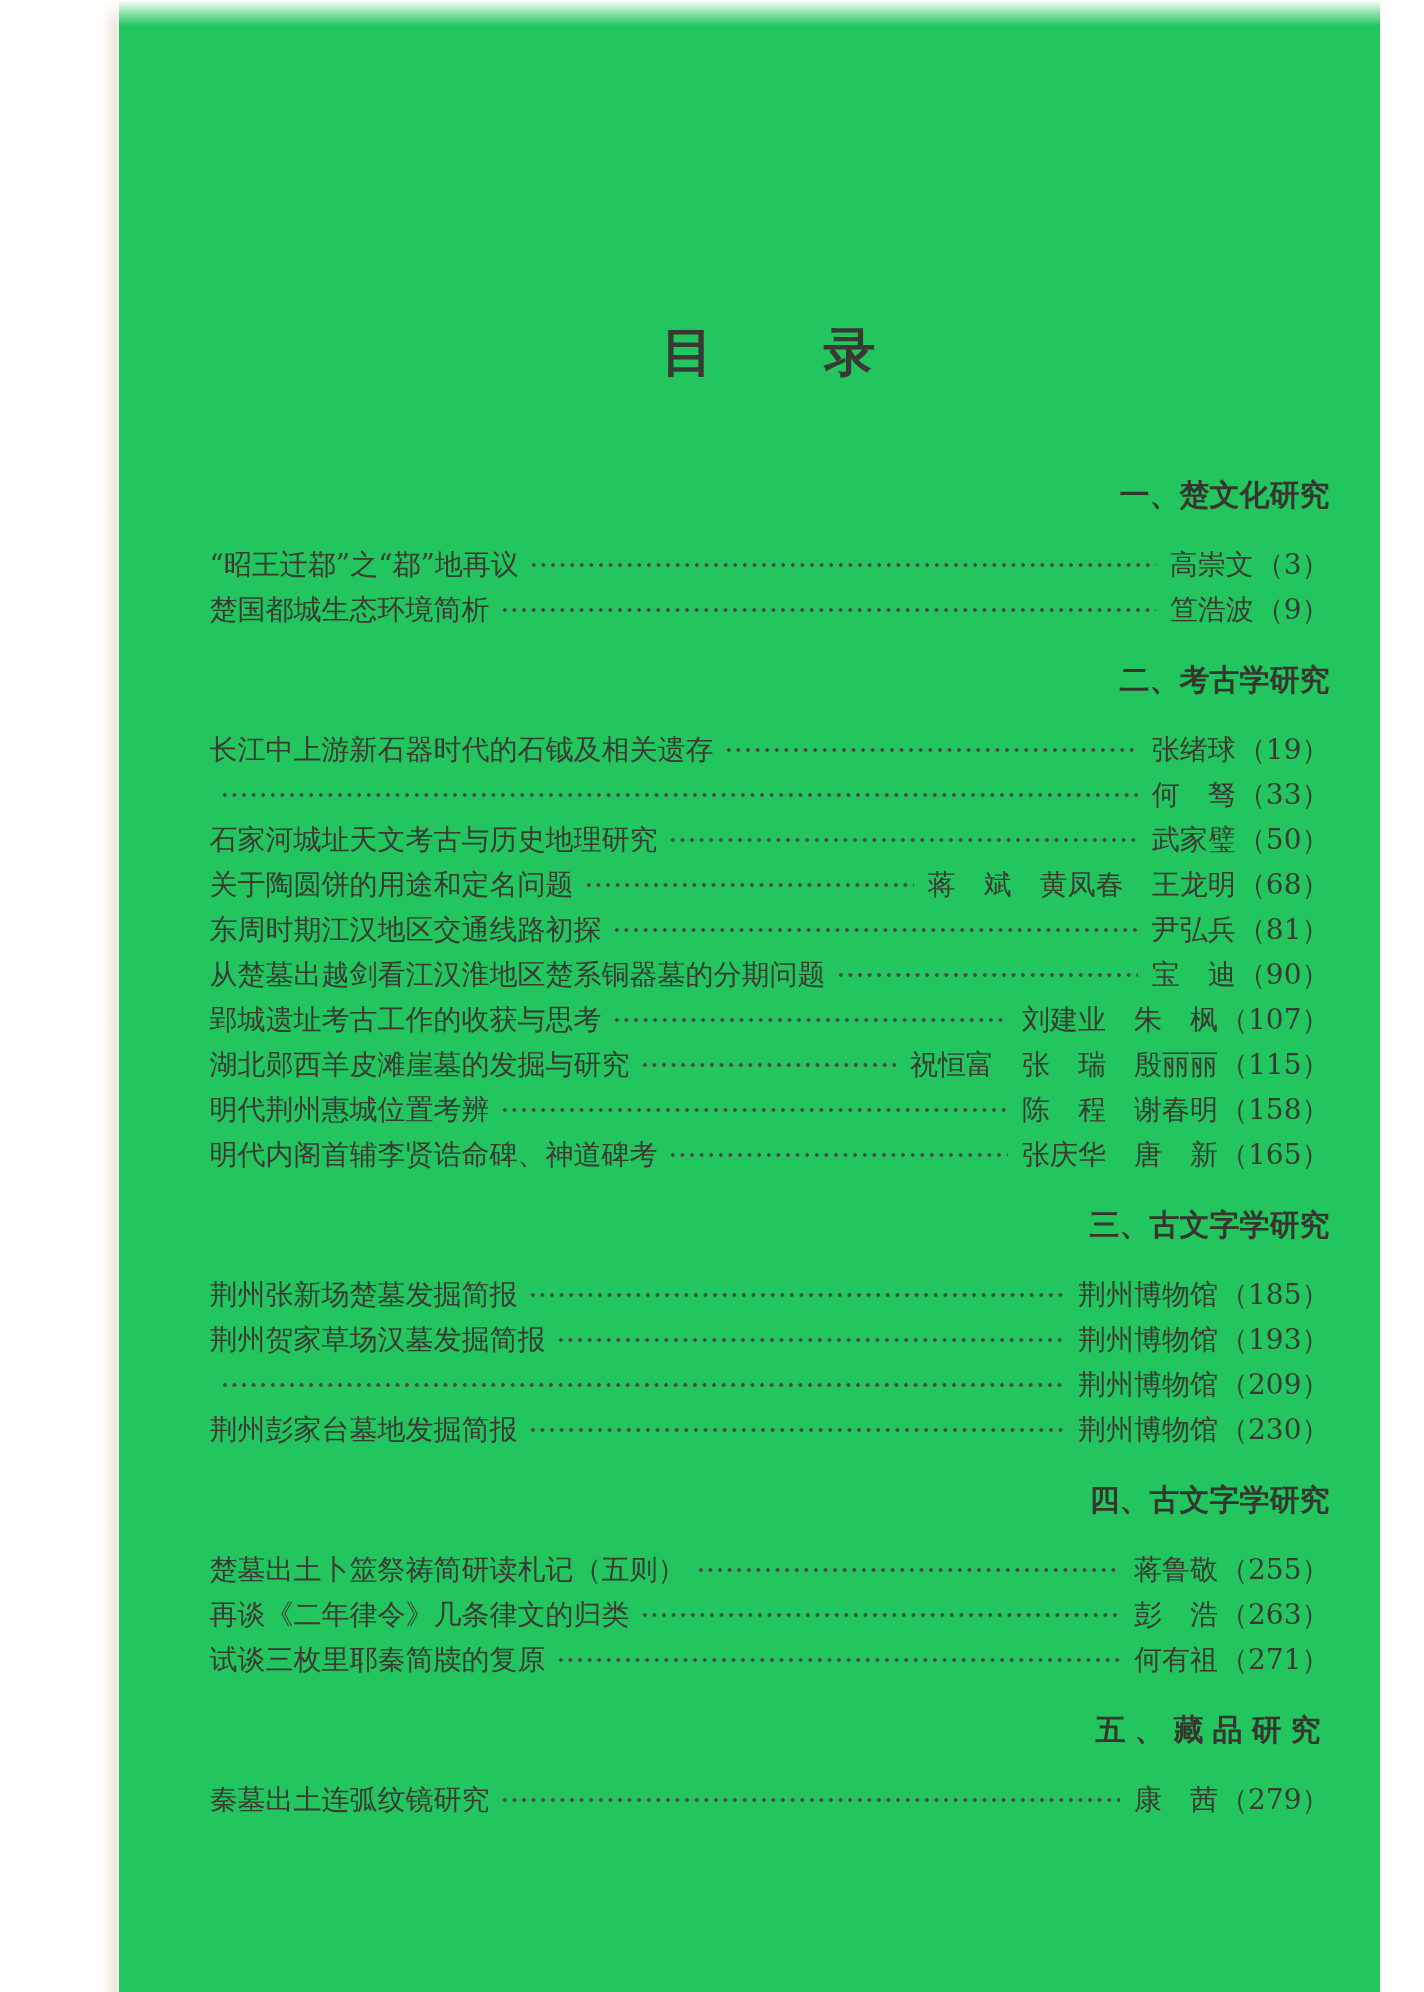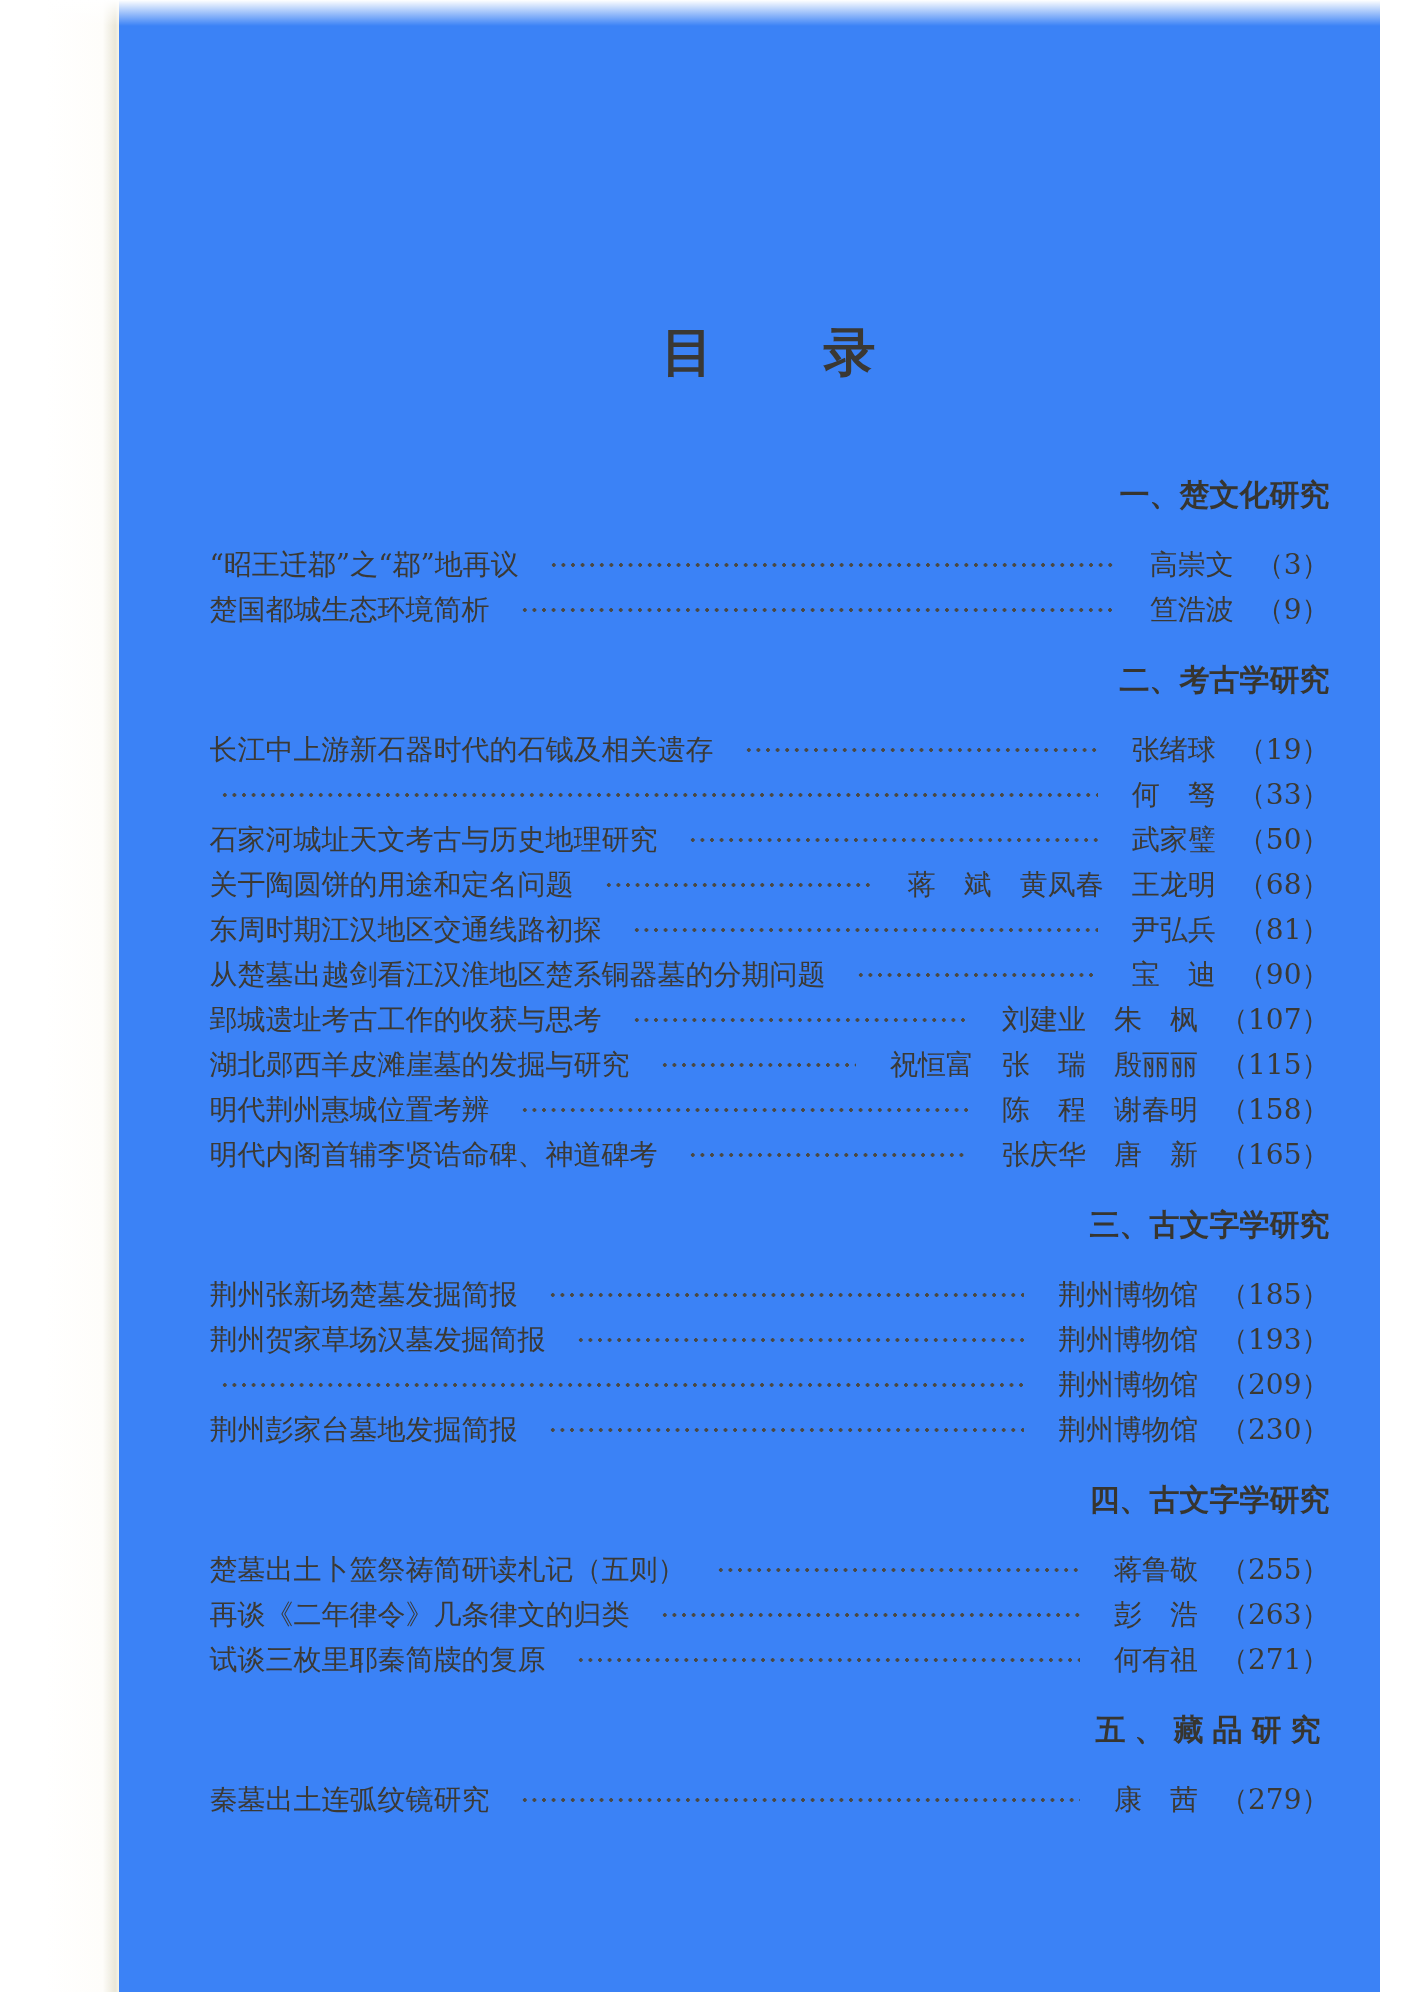--- a/index.html
+++ b/index.html
@@ -1,20 +1,20 @@
 <!DOCTYPE html>
 <html><head>
 <meta charset="utf-8">
 <style>
   html,body{margin:0;padding:0;background:#ffffff;}
   .page{
     position:relative;
     width:1335px;height:1992px;
     margin:0 auto;
-    background:#3b82f6;
+    background:#22c55e;
     overflow:hidden;
     font-family:"DejaVu Serif", serif;
     color:#34322e;
   }
   .edge-left{
     position:absolute;left:0;top:0;width:74px;height:100%;
     background:linear-gradient(90deg,#ffffff 0%,#fefdfa 78%,#eae7d8 95%,#f7f5e9 100%);
   }
   .edge-top{
     position:absolute;left:0;top:0;width:100%;height:26px;
@@ -38,21 +38,20 @@
     font-size:30px;font-weight:bold;
     font-family:"DejaVu Sans", sans-serif;
     color:#37352f;
   }
   .sec.spaced{letter-spacing:0.30em;}
   .row{
     display:flex;align-items:center;
     height:45px;
     font-size:28px;
     color:#3b3934;
-    gap:20px;
   }
   .t{white-space:nowrap;}
   .dots{
     flex:1;align-self:stretch;
     margin:0 14px 0 8px;
     background-image:radial-gradient(circle,#4b4944 1.7px,rgba(0,0,0,0) 2.1px);
     background-size:9.6px 12px;
     background-repeat:repeat-x;
     background-position:2px center;
     min-width:20px;

